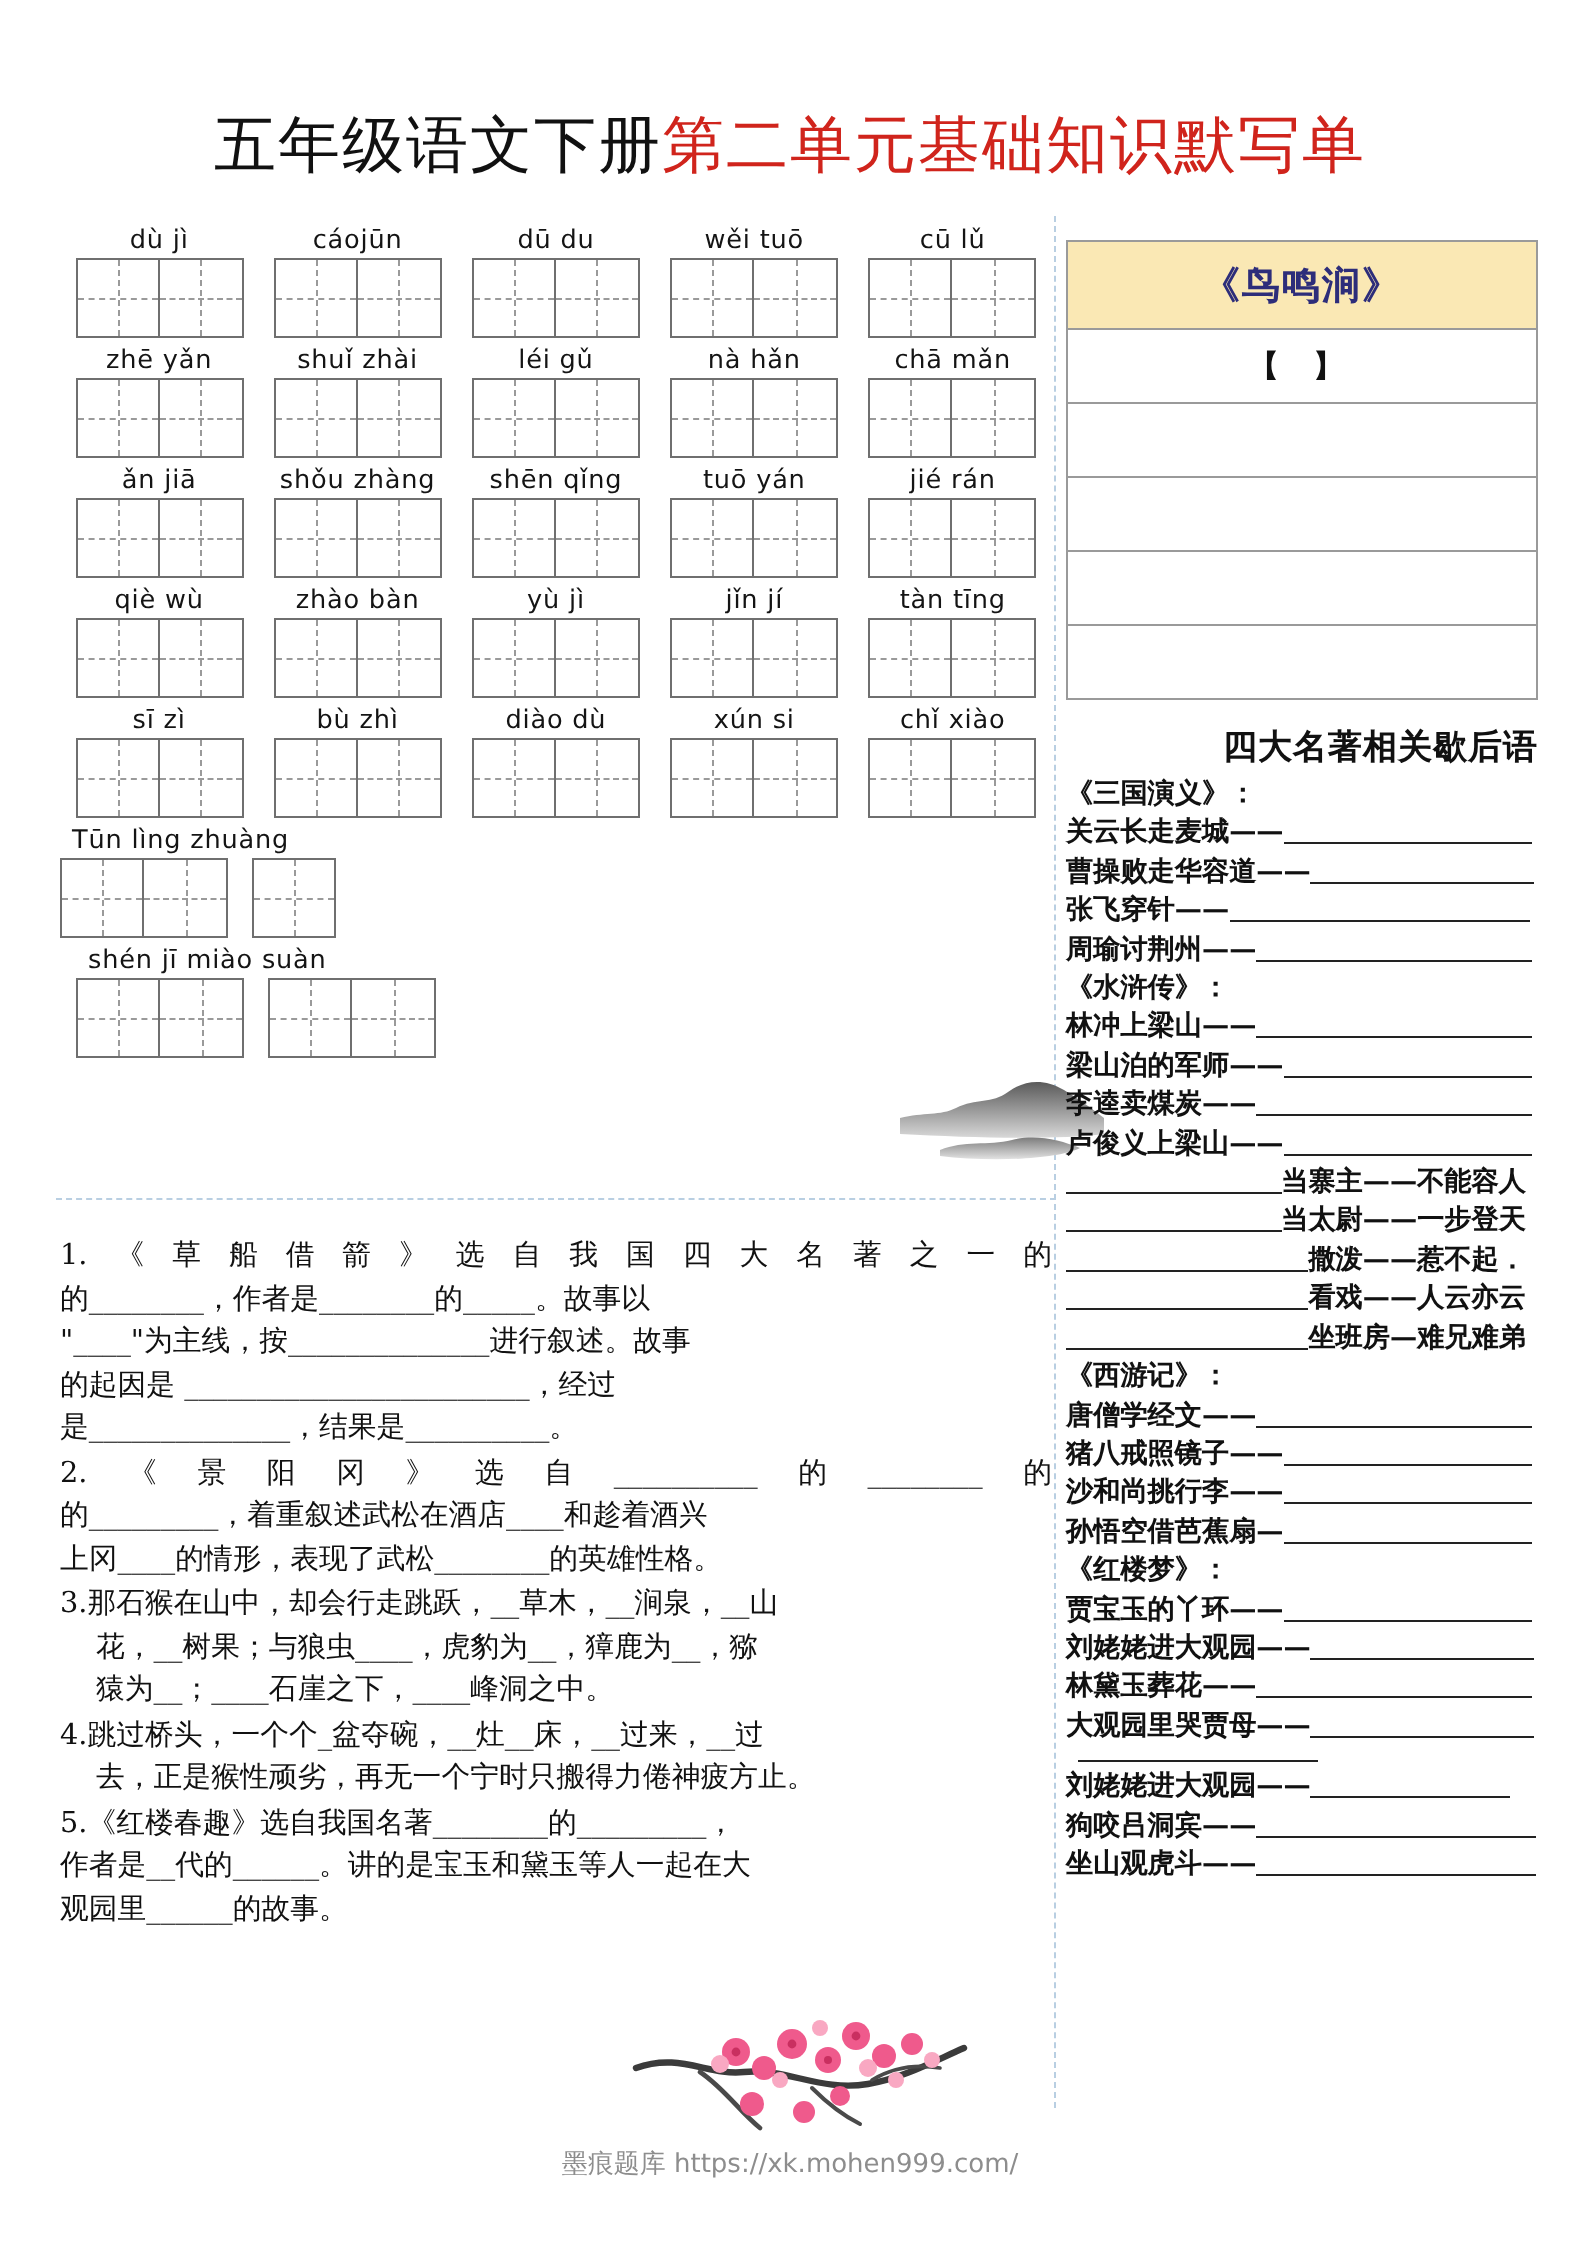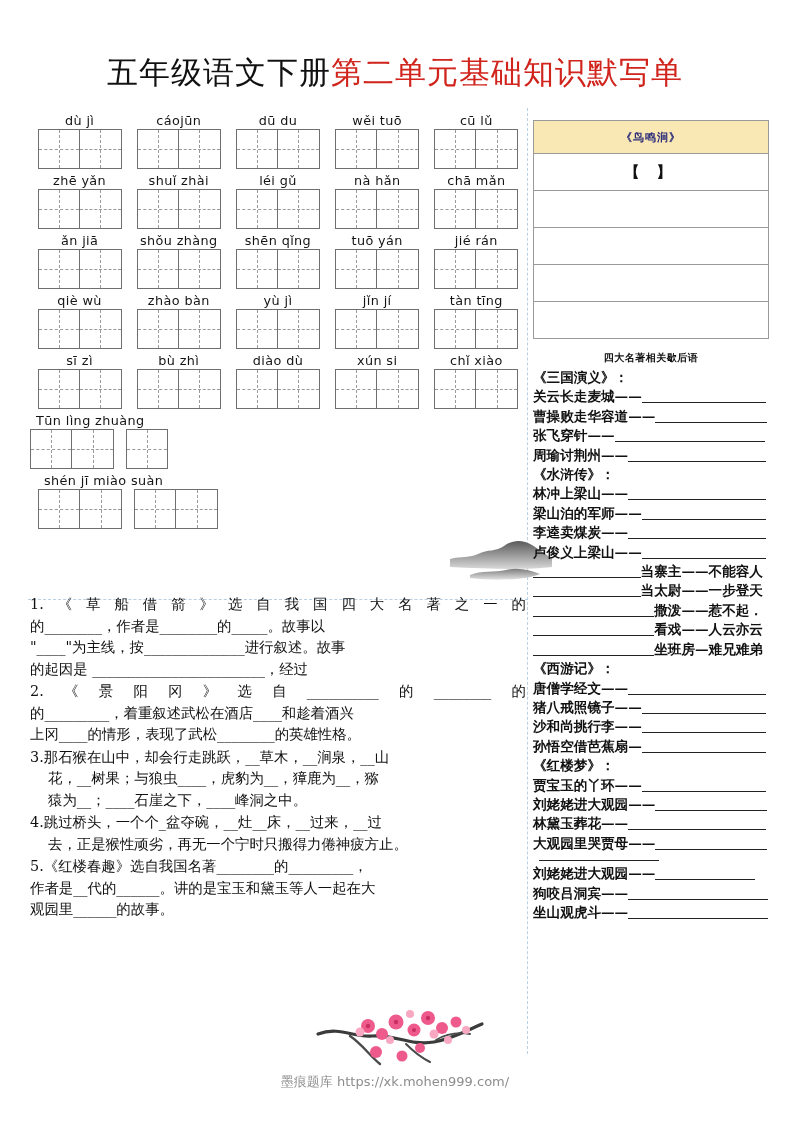--- a/index.html
+++ b/index.html
@@ -124,21 +124,21 @@
     border: 1.3px solid #9a9a9a;
     background: #fff;
     width: 236px;
     box-sizing: border-box;
   }
   .poem-head {
     background: #fae8b4;
     text-align: center;
     font-family: "DejaVu Serif", "Liberation Serif", serif;
     font-weight: bold;
-    font-size: 11px;
+    font-size: 19px;
     color: #2d2d7a;
     padding: 9px 0 8px;
     border-bottom: 1.3px solid #9a9a9a;
     letter-spacing: 1px;
   }
   .poem-line {
     height: 36px;
     border-bottom: 1.3px solid #9a9a9a;
     text-align: center;
     font-family: "DejaVu Serif", "Liberation Serif", serif;
@@ -146,24 +146,24 @@
     font-size: 15px;
     line-height: 36px;
     letter-spacing: 6px;
     color: #111;
   }
   .poem-line:last-child { border-bottom: none; }
 
   
   .xhy-title {
     margin-top: 12px;
-    text-align: center;
+    text-align: right;
     font-family: "DejaVu Serif", "Liberation Serif", serif;
     font-weight: bold;
-    font-size: 10px;
+    font-size: 17px;
     letter-spacing: 0.5px;
     color: #111;
   }
   .xhy-list { margin-top: 3px; }
   .xhy-item {
     font-family: "DejaVu Serif", "Liberation Serif", serif;
     font-size: 13.6px;
     line-height: 19.4px;
     white-space: nowrap;
     color: #111;
@@ -174,21 +174,21 @@
   .sep-rule {
     width: 120px;
     border-bottom: 1.4px solid #222;
     margin: 7px 0 3px 6px;
     height: 0;
   }
 
   
   .questions {
     position: absolute;
-    left: 30px; top: 482px;
+    left: 30px; top: 506px;
     width: 496px;
   }
   .q {
     font-family: "DejaVu Serif", "Liberation Serif", serif;
     font-size: 14.4px;
     line-height: 21.5px;
     color: #111;
     text-align: justify;
     margin-bottom: 1px;
   }
@@ -452,20 +452,21 @@
       <path d="M22 38 C34 33 46 36 58 33 C70 30 82 33 92 37 C80 43 46 44 22 41 Z" fill="url(#mg2)"></path>
     </svg>
   </div>
 
   <div class="questions" id="questions-area">
       <div class="q">
         <div style="text-align-last: justify; text-align: justify;"><span>1.</span><span>《草船借箭》选自我国四大名著之一的</span></div>
         <div>的________，作者是________的_____。故事以</div>
         <div>"____"为主线，按______________进行叙述。故事</div>
         <div>的起因是 ________________________，经过</div>
+        <div>是______________，结果是__________。</div>
       </div>
       <div class="q">
         <div style="text-align-last: justify; text-align: justify;"><span>2.</span><span>《景阳冈》选自__________的________的</span></div>
         <div>的_________，着重叙述武松在酒店____和趁着酒兴</div>
         <div>上冈____的情形，表现了武松________的英雄性格。</div>
       </div>
       <div class="q">
         <div><span>3.</span><span>那石猴在山中，却会行走跳跃，__草木，__涧泉，__山</span></div>
         <div style="padding-left: 18px;">花，__树果；与狼虫____，虎豹为__，獐鹿为__，猕</div>
         <div style="padding-left: 18px;">猿为__；____石崖之下，____峰洞之中。</div>

